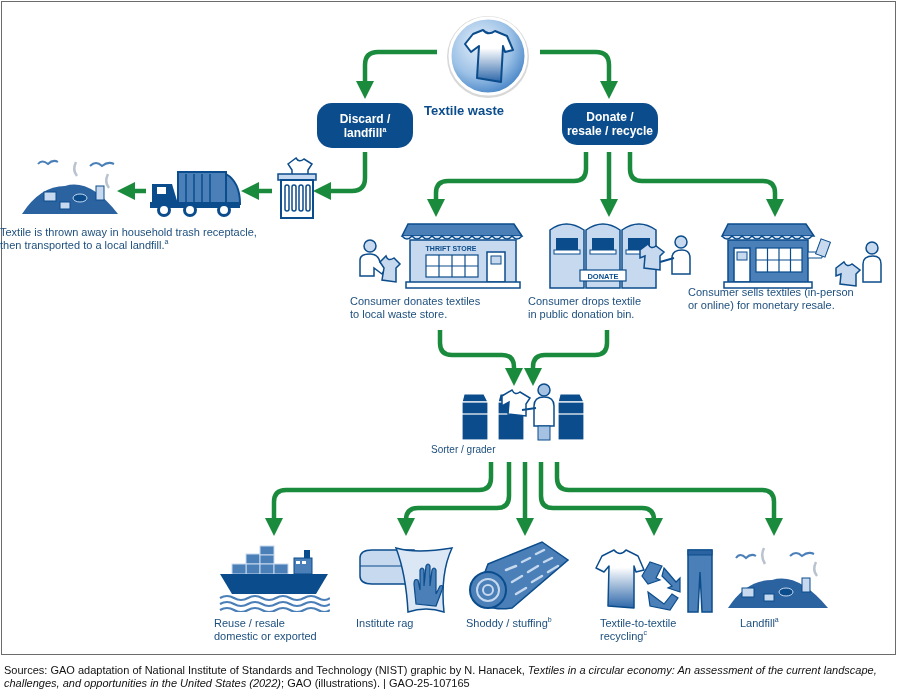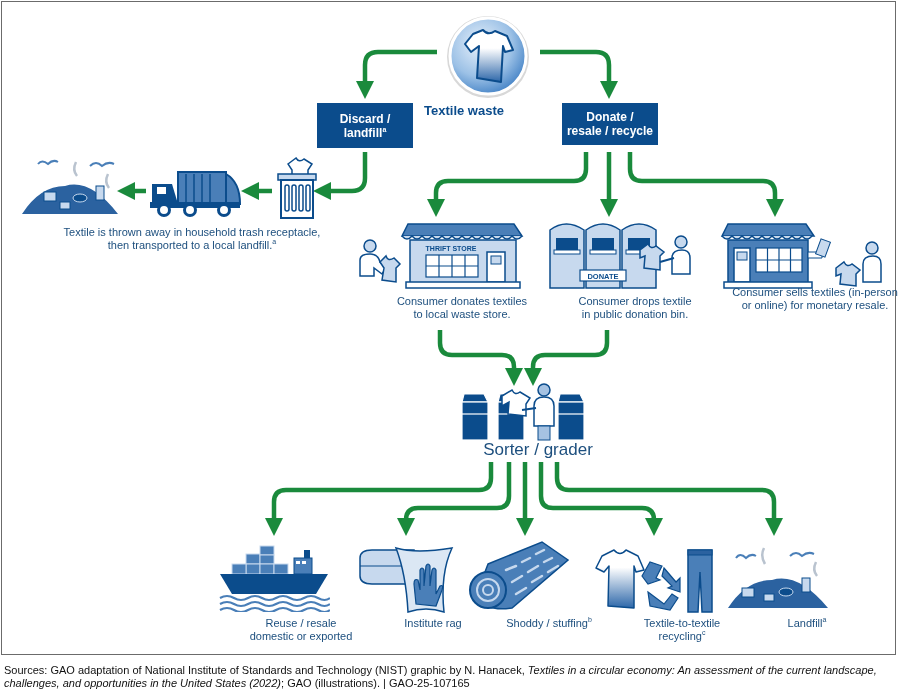--- a/index.html
+++ b/index.html
@@ -1,20 +1,20 @@
 <!DOCTYPE html>
 <html><head>
 <meta charset="utf-8">
 <style>
   html, body { margin:0; padding:0; background:#ffffff; }
   body { width:900px; height:692px; position:relative; overflow:hidden; font-family:"Liberation Sans", sans-serif; }
   #frame { position:absolute; left:1px; top:1px; width:895px; height:654px; border:1.5px solid #6b6b6b; box-sizing:border-box; }
   svg#arrows { position:absolute; left:0; top:0; }
-  .box { position:absolute; background:#0b4c8c; color:#fff; border-radius:0; font-weight:bold; font-size:12px; text-align:center; line-height:14px; display:flex; align-items:center; justify-content:center; }
-  .lbl { position:absolute; color:#1d4f7e; font-size:11px; line-height:13px; text-align:center; white-space:nowrap;padding-left:27px; }
+  .box { position:absolute; background:#0b4c8c; color:#fff; border-radius:15px; font-weight:bold; font-size:12px; text-align:center; line-height:14px; display:flex; align-items:center; justify-content:center; }
+  .lbl { position:absolute; color:#1d4f7e; font-size:11px; line-height:13px; white-space:nowrap; }
   .ttl { position:absolute; color:#0b4c8c; font-size:13px; font-weight:bold; text-align:center; white-space:nowrap; }
   sup { font-size:7px; vertical-align:5px; line-height:0; }
   .icon { position:absolute; }
   #source { position:absolute; left:4px; top:664px; width:890px; font-size:11px; line-height:12.5px; color:#111; }
   #source i { font-style:italic; }
 </style>
 </head>
 <body>
 
 <div id="frame"></div>
@@ -220,21 +220,21 @@
       <line x1="4" y1="34" x2="30" y2="34"></line>
       <line x1="40" y1="34" x2="66" y2="34"></line>
       <line x1="100" y1="34" x2="126" y2="34"></line>
     </g>
   <path d="M44,16 L54,10 Q57,16 62,12 L72,18 L68,24 L68,36 L50,34 L51,22 L44,26 Z" fill="#ffffff" stroke="#0b4c8c" stroke-width="1.5"></path>
   <circle cx="86" cy="10" r="6" fill="#a5c2e2" stroke="#0b4c8c" stroke-width="1.5"></circle>
   <path d="M76,46 L76,26 Q76,17 86,17 Q96,17 96,26 L96,46 Z" fill="#ffffff" stroke="#0b4c8c" stroke-width="1.5"></path>
   <rect x="80" y="46" width="12" height="14" fill="#a5c2e2" stroke="#0b4c8c"></rect>
   <path d="M78,28 L64,30" stroke="#0b4c8c" stroke-width="2"></path>
 </svg>
-<div class="lbl" style="left:442px;top:443px;width:138px;font-size:17px">Sorter / grader</div>
+<div class="lbl" style="left:431px;top:443px;width:138px;font-size:10px">Sorter / grader</div>
 
 <svg class="icon" style="left:218px;top:538px" width="112" height="74">
   <g fill="#4a7fb8" stroke="#c7d9ee" stroke-width="1">
     <rect x="28" y="16" width="14" height="10"></rect>
       <rect x="42" y="8" width="14" height="9"></rect>
       <rect x="42" y="17" width="14" height="9"></rect>
     <rect x="28" y="26" width="14" height="10"></rect>
       <rect x="42" y="26" width="14" height="10"></rect>
       <rect x="56" y="26" width="14" height="10"></rect>
     <rect x="14" y="26" width="14" height="10"></rect>

